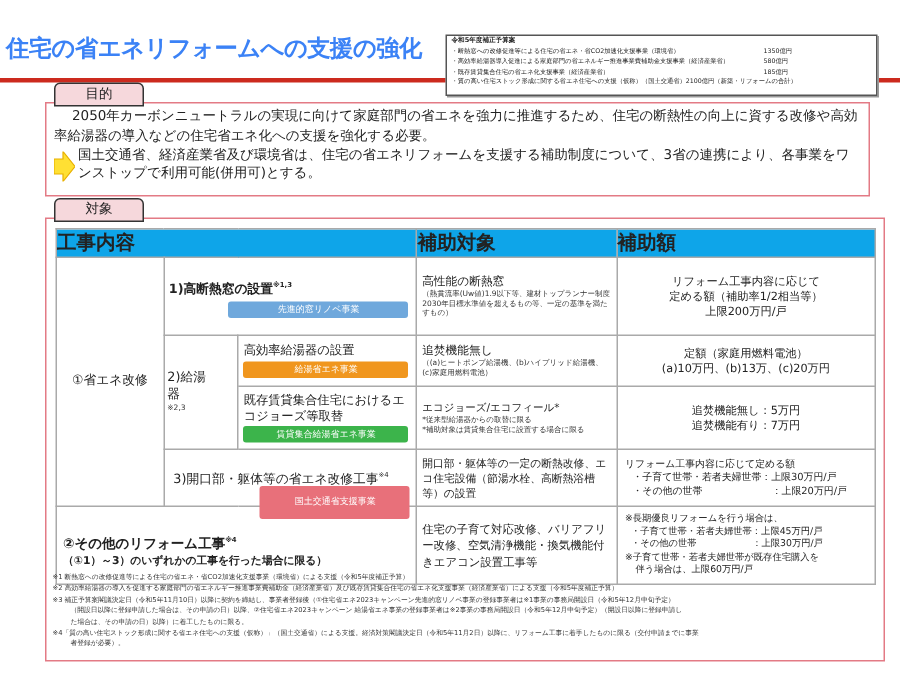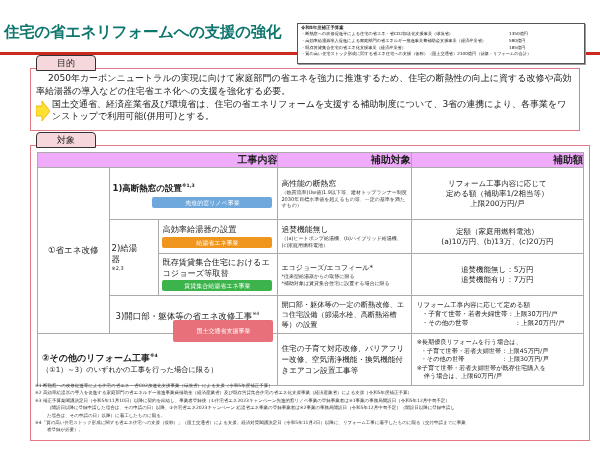--- a/index.html
+++ b/index.html
@@ -2,21 +2,21 @@
 <html><head>
 <meta charset="utf-8">
 <style>
   * { box-sizing: border-box; margin: 0; padding: 0; }
   body {
     width: 600px; height: 450px; background: #ffffff; position: relative; overflow: hidden;
     font-family: "DejaVu Sans", "Liberation Sans", sans-serif; color: #222;
   }
   .title {
     position: absolute; left: 4px; top: 22px; font-size: 15.5px; font-weight: bold;
-    color: #0f766e; letter-spacing: -0.3px; white-space: nowrap;
+    color: #3b82f6; letter-spacing: -0.3px; white-space: nowrap;
   }
   .title-rule {
     position: absolute; left: 0; top: 52px; width: 600px; height: 3px; background: #cc2a1e;
   }
   .budget-box {
     position: absolute; left: 297px; top: 23px; width: 288px; height: 41px;
     background: #fff; border: 1px solid #555; padding: 1px 3px; z-index: 3;
     box-shadow: 1px 1px 0 #999;
   }
   .budget-box .bh { font-size: 4.4px; font-weight: bold; line-height: 6px; }
@@ -45,21 +45,21 @@
   }
   .target-box {
     position: absolute; left: 30px; top: 145px; width: 560px; height: 296px;
     border: 1.5px solid #e37a85; background: #fff;
   }
   table.main {
     position: absolute; left: 6px; top: 6px; width: 547px; border-collapse: collapse;
     font-size: 8px;
   }
   table.main td, table.main th { border: 1px solid #aaa; vertical-align: middle; }
-  table.main th { background: #f0abfc; font-weight: bold; height: 14px; font-size: 10px; text-align: right; }
+  table.main th { background: #0ea5e9; font-weight: bold; height: 14px; font-size: 13px; text-align: left; }
   .c-main { width: 72px; text-align: center; font-size: 8.5px; line-height: 11px; }
   .small { font-size: 5px; line-height: 6.5px; color: #333; }
   .sup { font-size: 4.6px; vertical-align: super; }
   .pill {
     display: block; margin: 2px 2px 1px auto; height: 11px; width: 120px; border-radius: 2px;
     color: #fff; font-size: 6px; line-height: 11px; text-align: center;
   }
   .amt { text-align: center; font-size: 7.5px; line-height: 10px; margin-left: 44px; }
   .amt-left { font-size: 6.6px; line-height: 9px; padding: 1px 5px; margin-left: 47px; }
   .subj { font-size: 7.8px; line-height: 10.5px; padding: 1px 3px; }
@@ -181,21 +181,21 @@
       <td class="subj" style="font-size:7.2px; line-height:10px;">開口部・躯体等の一定の断熱改修、エコ住宅設備（節湯水栓、高断熱浴槽等）の設置</td>
       <td class="amt-left">
         <div>リフォーム工事内容に応じて定める額</div>
         <div style="padding-left:5px;">・子育て世帯・若者夫婦世帯：上限30万円/戸</div>
         <div style="padding-left:5px;">・その他の世帯　　　　　　　：上限20万円/戸</div>
       </td>
     </tr>
     <tr style="height:52px">
       <td colspan="3" style="padding:2px 4px; vertical-align:middle;">
         <div style="font-size:9px; font-weight:bold; padding-top:8px;"><span>②その他のリフォーム工事</span><span class="sup">※4</span></div>
-        <div style="font-size:7.2px;">（①1）～3）のいずれかの工事を行った場合に限る）</div>
+        <div style="font-size:7.2px;font-weight:bold;">（①1）～3）のいずれかの工事を行った場合に限る）</div>
       </td>
       <td class="subj" style="font-size:7.6px; line-height:11px;">住宅の子育て対応改修、バリアフリー改修、空気清浄機能・換気機能付きエアコン設置工事等</td>
       <td class="amt-left" style="font-size:6.2px; line-height:8.5px;">
         <div>※長期優良リフォームを行う場合は、</div>
         <div style="padding-left:4px;">・子育て世帯・若者夫婦世帯：上限45万円/戸</div>
         <div style="padding-left:4px;">・その他の世帯　　　　　　：上限30万円/戸</div>
         <div>※子育て世帯・若者夫婦世帯が既存住宅購入を</div>
         <div style="padding-left:7px;">伴う場合は、上限60万円/戸</div>
       </td>
     </tr>

